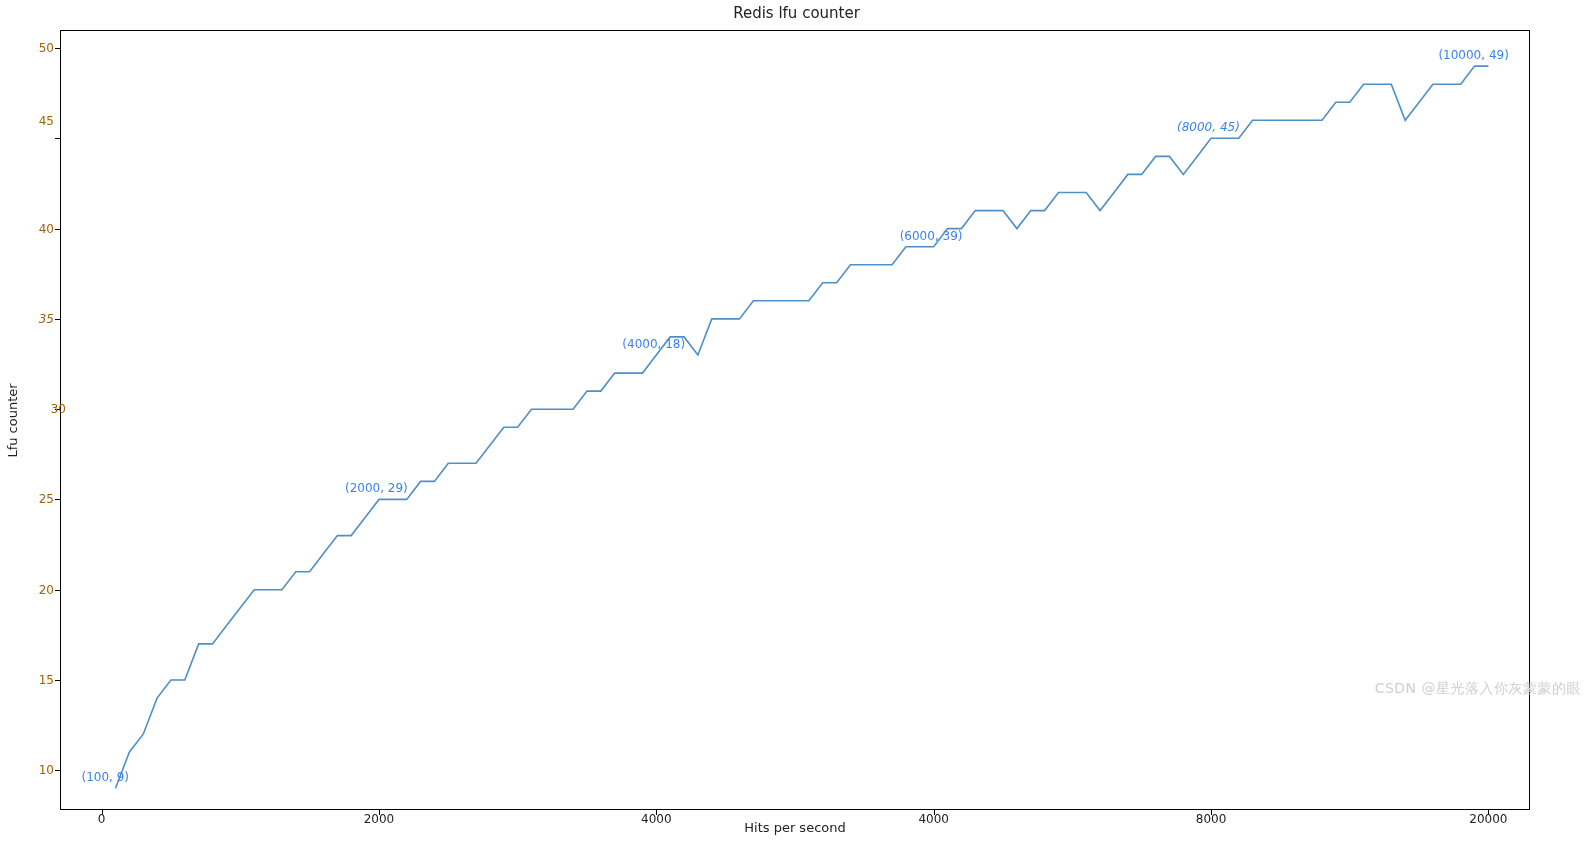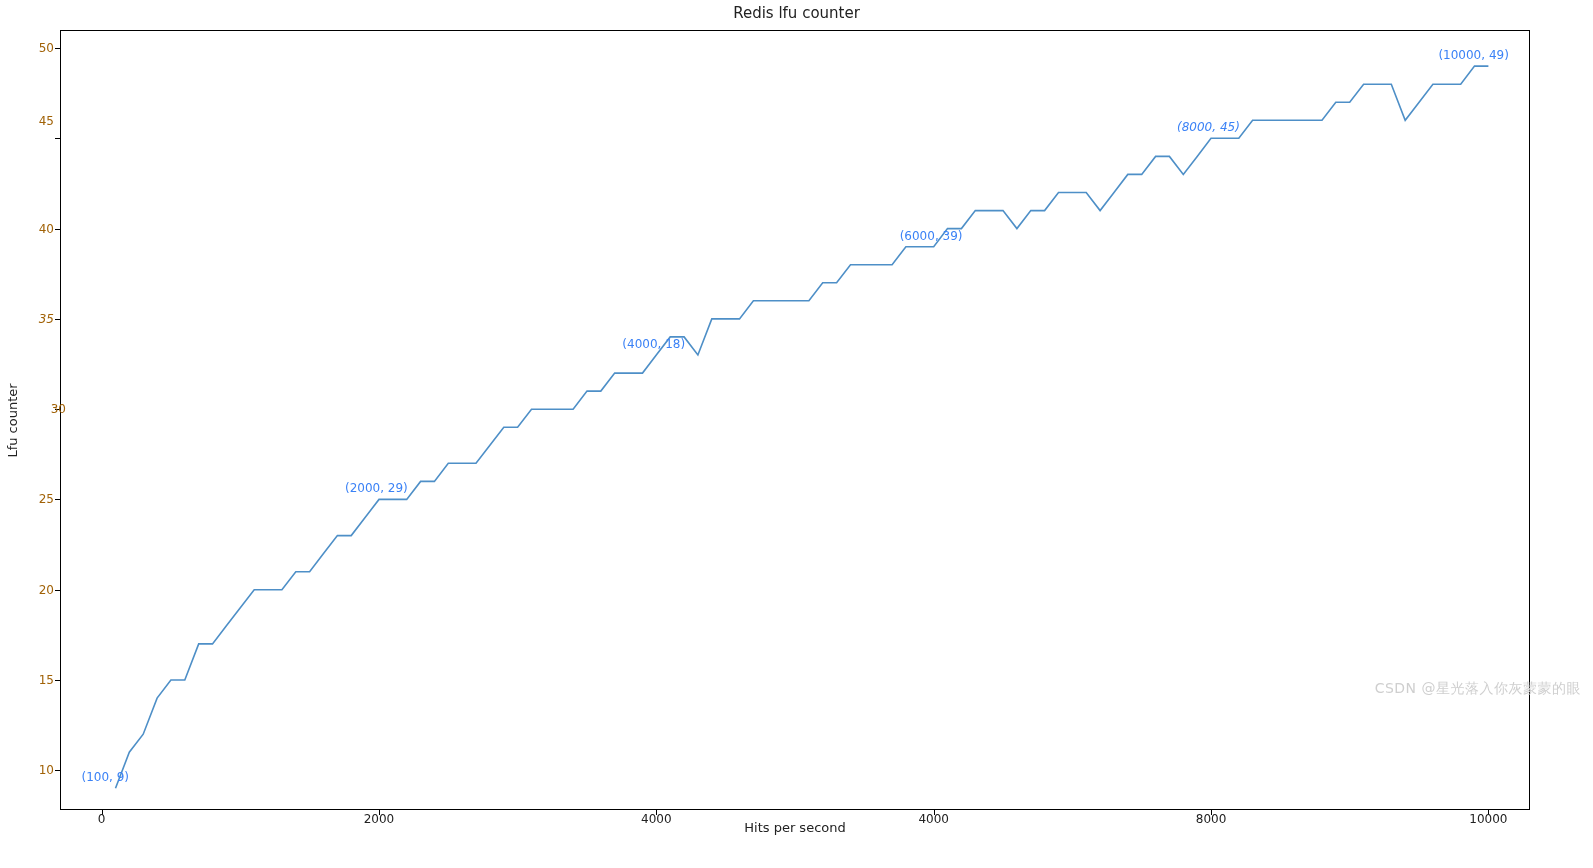--- a/index.html
+++ b/index.html
@@ -131,21 +131,21 @@
       <div class="xtick" style="left: 101.604px;">0</div>
       <div class="tickmark-x" style="left: 378.962px;"></div>
       <div class="xtick" style="left: 378.962px;">2000</div>
       <div class="tickmark-x" style="left: 656.321px;"></div>
       <div class="xtick" style="left: 656.321px;">4000</div>
       <div class="tickmark-x" style="left: 933.679px;"></div>
       <div class="xtick" style="left: 933.679px;">4000</div>
       <div class="tickmark-x" style="left: 1211.04px;"></div>
       <div class="xtick" style="left: 1211.04px;">8000</div>
       <div class="tickmark-x" style="left: 1488.4px;"></div>
-      <div class="xtick" style="left: 1488.4px;">10000</div>
+      <div class="xtick" style="left: 1488.4px;">20000</div>
       <div class="tickmark-y" style="top: 770.278px;"></div>
       <div class="ytick" style="left: 14px; top: 770.278px;">10</div>
       <div class="tickmark-y" style="top: 680px;"></div>
       <div class="ytick" style="left: 14px; top: 680px;">15</div>
       <div class="tickmark-y" style="top: 589.722px;"></div>
       <div class="ytick" style="left: 14px; top: 589.722px;">20</div>
       <div class="tickmark-y" style="top: 499.444px;"></div>
       <div class="ytick" style="left: 14px; top: 499.444px;">25</div>
       <div class="tickmark-y" style="top: 409.167px;"></div>
       <div class="ytick" style="left: 26px; top: 409.167px;">30</div>

